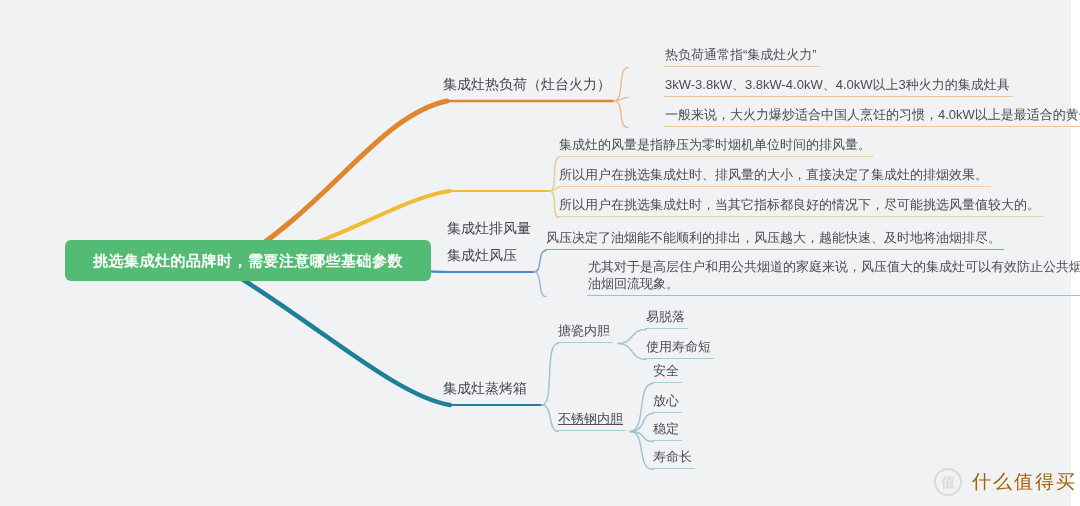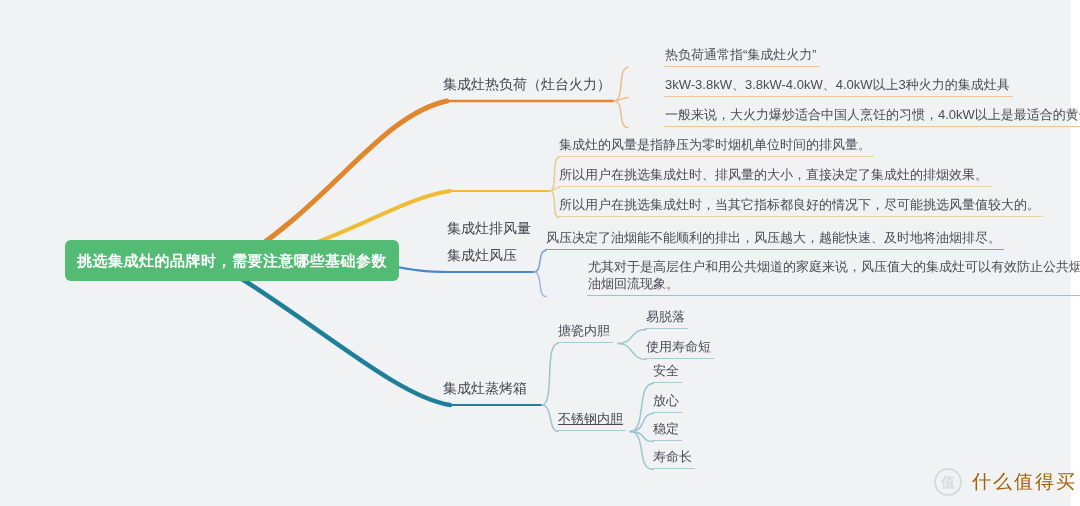--- a/index.html
+++ b/index.html
@@ -7,21 +7,21 @@
   .canvas{
     position:relative;width:1080px;height:506px;
     background:#f1f2f4;overflow:hidden;
   }
   .right-strip{position:absolute;right:0;top:0;width:9px;height:100%;background:#ffffff;}
   svg.links{position:absolute;left:0;top:0;z-index:1;}
   .node{position:absolute;z-index:2;white-space:nowrap;}
   .root-box{
     left:65px;top:240px;height:41px;line-height:41px;
     background:#53bb74;color:#ffffff;font-size:15px;font-weight:bold;
-    padding:0 12px;border-radius:6px;letter-spacing:.5px;
+    padding:0 28px;border-radius:6px;letter-spacing:.5px;
   }
   .blabel{font-size:14px;line-height:19px;color:#45454c;}
   .leaf{
     font-size:13px;line-height:17px;color:#4b4b52;
     padding:0 3px 3px 1px;border-bottom:1.5px solid #ccc;
   }
   .leaf.wrap{white-space:normal;}
   .u-orange{border-color:#edc69c;margin-left:36px;}
   .u-yellow{border-color:#e8d4a2;}
   .u-blue1{border-color:#79a3d6;}

